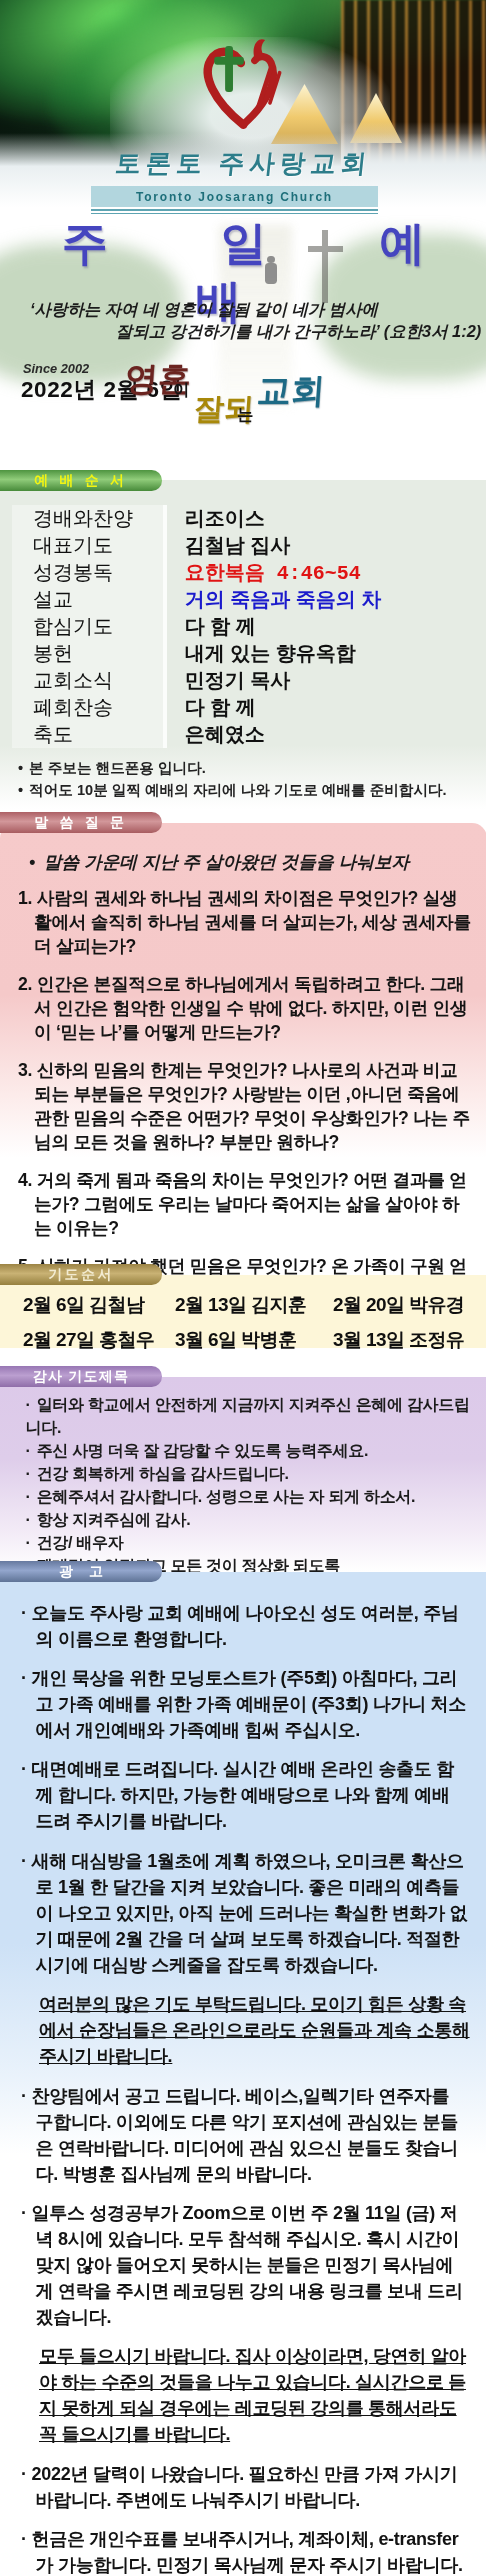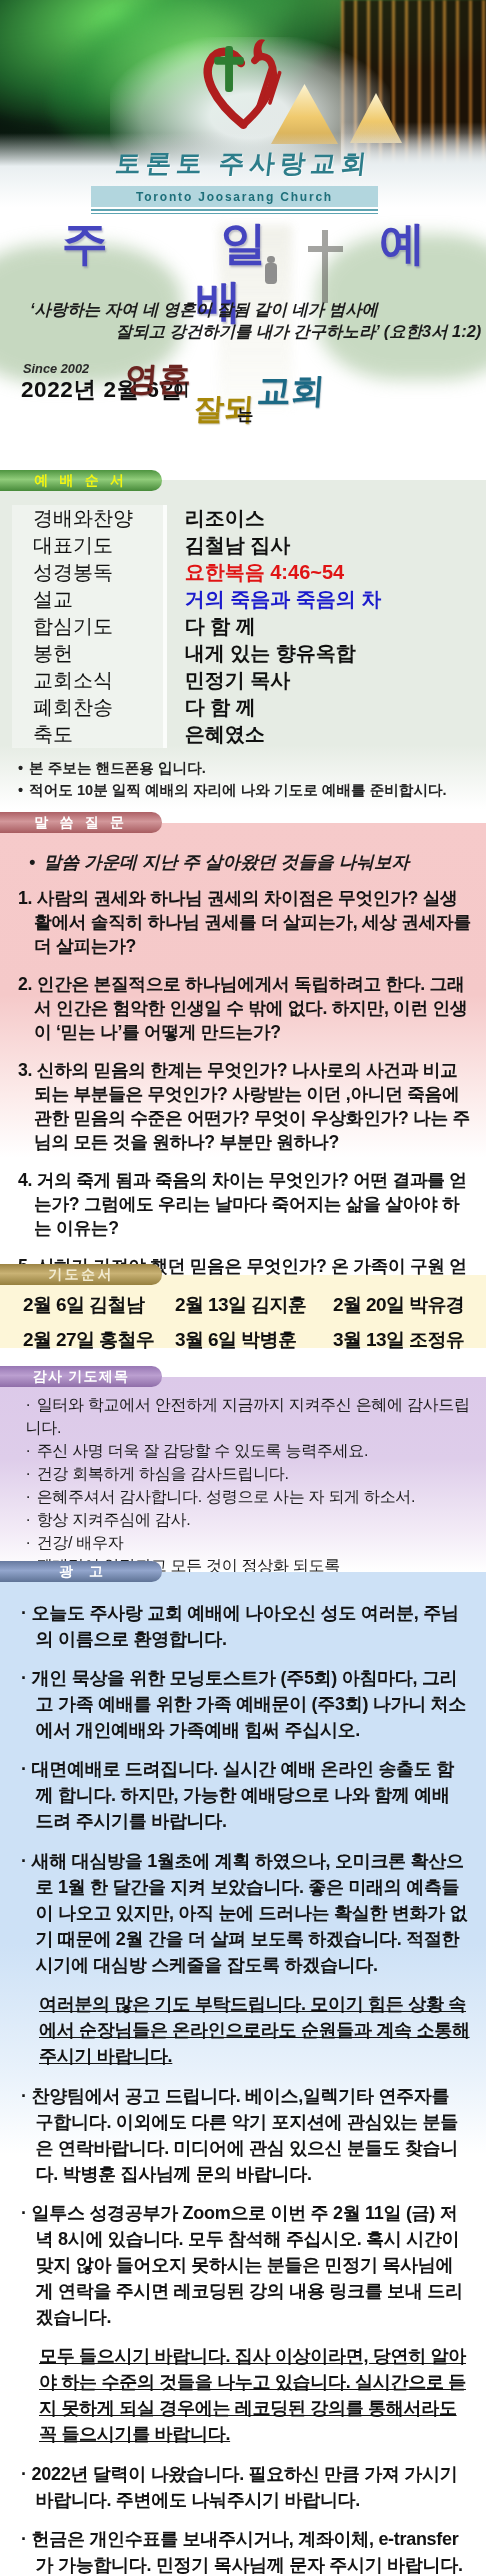--- a/index.html
+++ b/index.html
@@ -80,46 +80,46 @@
   
   .worship{position:relative;margin-top:10.3px;height:329px;
     background:linear-gradient(180deg,#e6ece4 0,#e6ece4 265px,rgba(230,236,228,0) 100%);}
   .wtable{position:absolute;left:12px;top:25px;width:399px;}
   .wrow{display:grid;grid-template-columns:151px 3.7px 1fr;height:27px;}
   .wlabel-cell{background:rgba(255,255,255,.38);display:flex;align-items:center;}
   .wdiv{background:#fbfdfb;}
   .wlabel{display:inline-block;width:108px;margin-left:21px;font-size:20px;font-weight:400;color:#101010;
     text-align:justify;text-align-last:justify;}
   .wval{display:flex;align-items:center;padding-left:18px;font-size:20px;font-weight:700;color:#101010;}
-  .wval.scripture{color:#e01414;}
+  .wval.scripture{color:#e01414;font-family:Liberation Mono, monospace;}
   .wval.sermon{color:#1a1acc;}
   .wnotes{position:absolute;left:18px;top:277px;width:457px;}
   .wnote{font-size:14.6px;font-weight:600;color:#222;line-height:22px;}
   .wnote .b{margin-right:6px;}
 
   
   .qa{position:relative;margin-top:13.4px;height:452px;
-    background:linear-gradient(180deg,#f6caca 0,#f5c9c9 38%,#fcebea 60%,#ffffff 74%);}
+    background:linear-gradient(180deg,#f6caca 0,#f5c9c9 38%,#fcebea 60%,#ffffff 74%);border-radius:15px;}
   .qa-intro{padding:27px 12px 0 29px;font-size:17.7px;font-weight:700;font-style:italic;color:#1a1a1a;}
   .qa-intro .b{margin-right:8.5px;}
   .qlist{padding:12px 16px 0 18px;}
   .q{font-size:17.7px;line-height:24px;font-weight:600;color:#141414;letter-spacing:-0.3px;
     padding-left:16px;text-indent:-16px;margin-bottom:14px;}
 
   
   .prayer{position:relative;height:73px;background:#fdf6d8;}
   .pgrid{position:absolute;left:23px;top:17px;width:444px;display:grid;
     grid-template-columns:152px 158px 1fr;grid-row-gap:9px;
     font-size:19px;font-weight:700;color:#101010;letter-spacing:-0.6px;}
 
   
   .thanks{position:relative;margin-top:29px;height:195px;
     background:linear-gradient(180deg,#dcc9e9 0,#decdea 42%,#f2eaf6 78%,#ffffff 100%);}
   .tlist{padding:16px 12px 0 25.6px;}
-  .titem{font-size:16px;font-weight:400;color:#1b1b1b;line-height:23px;letter-spacing:-0.3px;}
+  .titem{font-size:16px;font-weight:700;color:#1b1b1b;line-height:23px;letter-spacing:-0.3px;}
   .titem .b{margin-right:6px;}
 
   
   .notice{position:relative;height:1004px;
     background:linear-gradient(180deg,#cde1f6 0,#cde1f6 37%,#e9f2fb 50%,#ffffff 58%);}
   .nlist{padding:28px 17px 0 21px;}
   .nitem{font-size:18px;line-height:26px;font-weight:600;color:#131313;letter-spacing:-0.3px;
     margin-bottom:13.4px;padding-left:14.6px;text-indent:-14.6px;}
   .nitem.nob{padding-left:18px;text-indent:0;text-decoration:underline;}
   .nitem .b{margin-right:4.9px;}

